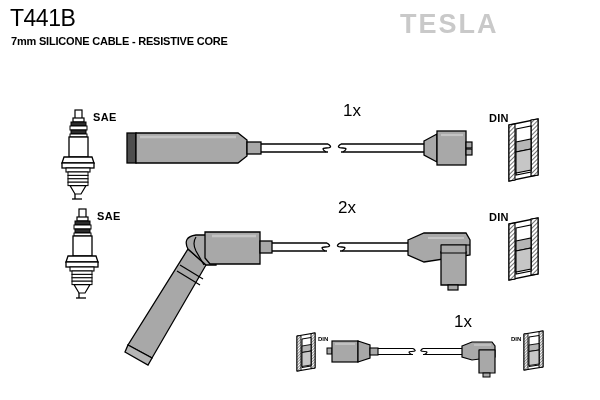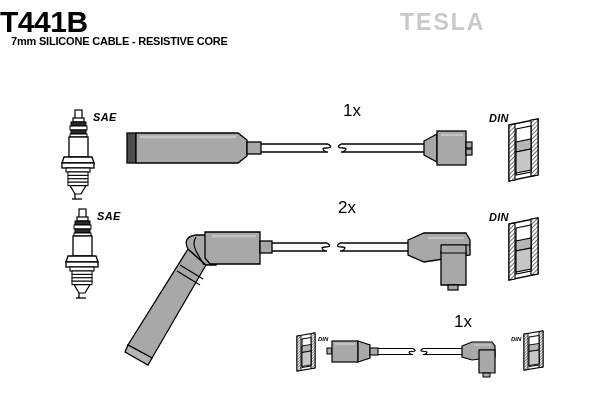--- a/index.html
+++ b/index.html
@@ -13,62 +13,61 @@
     height: 400px;
     background: #ffffff;
     overflow: hidden;
     font-family: "Liberation Sans", sans-serif;
     color: #000000;
   }
 
   
   #part-title {
     position: absolute;
-    left: 0;
+    left: 10px;
     top: 7px;
-    font-size: 30px;
-    font-weight: bold;
+    font-size: 23px;
+    font-weight: normal;
     letter-spacing: -0.5px;
     line-height: 1;
   }
   #part-subtitle {
     position: absolute;
     left: 11px;
     top: 36px;
     font-size: 11px;
     font-weight: bold;
     letter-spacing: -0.2px;
     line-height: 1;
   }
   #brand-logo {
     position: absolute;
     left: 400px;
     top: 11px;
-    font-size: 23px;
+    font-size: 27px;
     font-weight: bold;
     letter-spacing: 2px;
     color: #c9c9c9;
     line-height: 1;
   }
 
   
   .qty {
     position: absolute;
     font-size: 17px;
     font-weight: normal;
     line-height: 1;
     margin-left: 46px;
   }
   .tag {
     position: absolute;
     font-size: 11px;
     font-weight: bold;
     line-height: 1;
     letter-spacing: 0.3px;
-    font-style: italic;
   }
   .tag.small {
     font-size: 6px;
     letter-spacing: 0;
   }
   .svg-layer {
     position: absolute;
     left: 0;
     top: 0;
     width: 600px;

